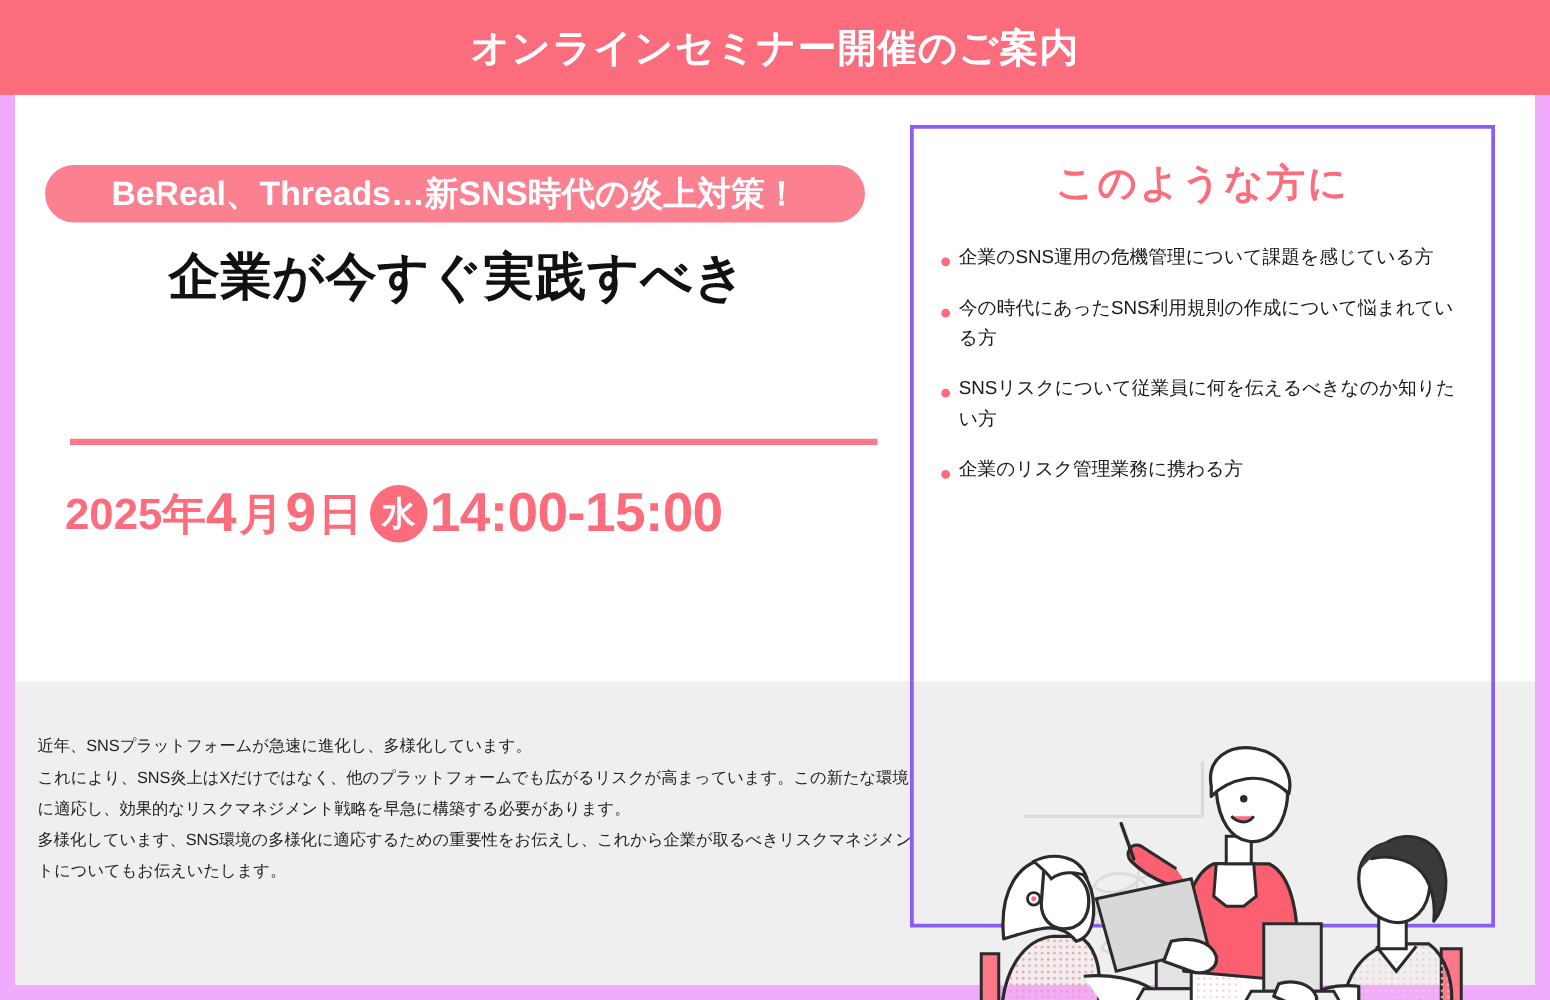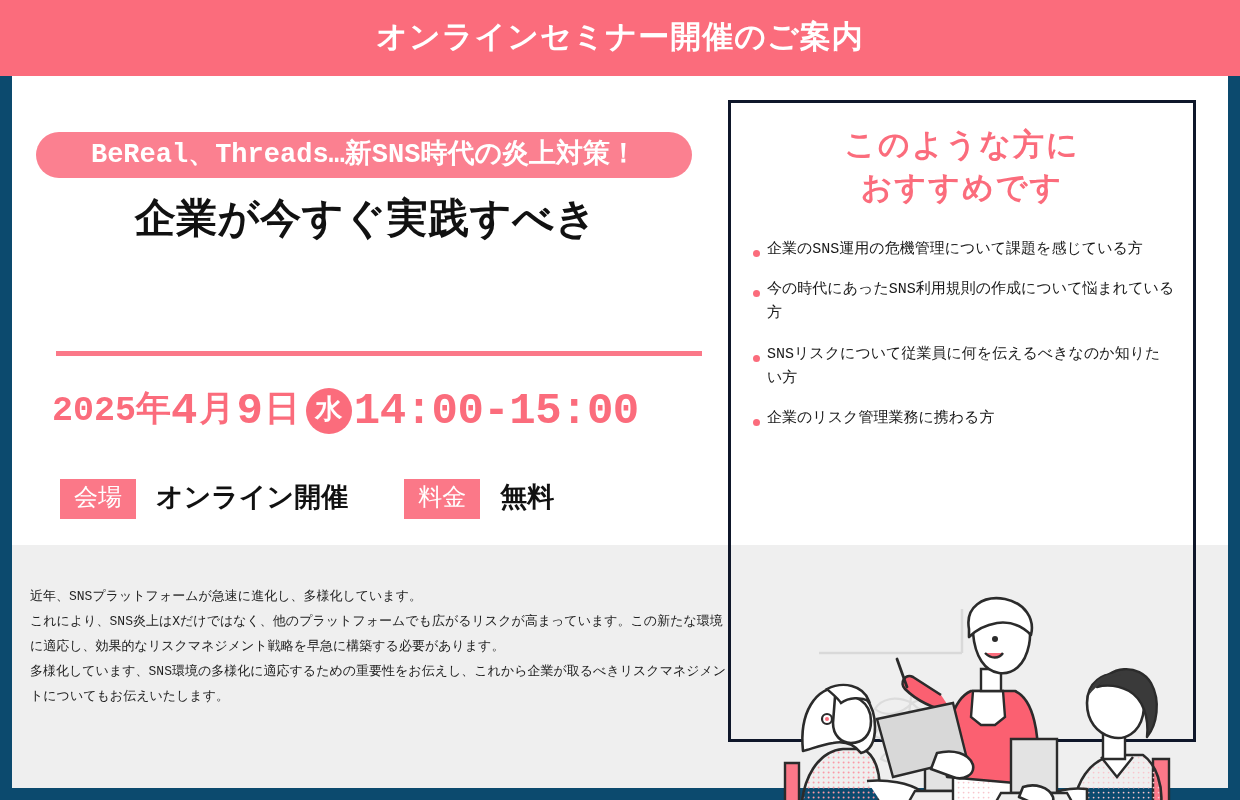--- a/index.html
+++ b/index.html
@@ -12,23 +12,22 @@
     background: #ffffff;
     font-family: "Liberation Sans", "DejaVu Sans", sans-serif;
     overflow: hidden;
   }
 
   
   .poster {
     position: relative;
     width: 1240px;
     height: 800px;
-    background: #0c4a6e;
+    background: #f0abfc;
     box-sizing: border-box;
-    font-family: Liberation Mono, monospace;
   }
 
   
   .header-band {
     position: absolute;
     left: 0; top: 0;
     width: 1240px;
     height: 76px;
     background: #fb6c7c;
     display: flex;
@@ -182,21 +181,21 @@
   }
   .description p { margin: 0; }
 
   
   .right-panel {
     position: absolute;
     left: 716px;
     top: 24px;
     width: 468px;
     height: 642px;
-    border: 3px solid #0f172a;
+    border: 3px solid #8b5cf6;
     background: transparent;
     box-sizing: border-box;
   }
   .panel-heading {
     margin-top: 22px;
     text-align: center;
     color: #fb6c7c;
     font-size: 31px;
     font-weight: bold;
     line-height: 1.4;
@@ -265,40 +264,32 @@
       <div class="datetime">
         <span class="dt-year">2025年</span>
         <span class="dt-num">4</span>
         <span class="dt-unit">月</span>
         <span class="dt-num">9</span>
         <span class="dt-unit">日</span>
         <span class="dow-circle">水</span>
         <span class="dt-time">14:00-15:00</span>
       </div>
 
-      <div class="meta-row">
-        <span class="meta-label">会場</span>
-        <span class="meta-value">オンライン開催</span>
-        <span class="meta-gap"></span>
-        <span class="meta-label">料金</span>
-        <span class="meta-value">無料</span>
-      </div>
 
       <div class="description">
         <p>近年、SNSプラットフォームが急速に進化し、多様化しています。</p>
         <p>これにより、SNS炎上はXだけではなく、他のプラットフォームでも広がるリスクが高まっています。この新たな環境に適応し、効果的なリスクマネジメント戦略を早急に構築する必要があります。</p>
         <p>多様化しています、SNS環境の多様化に適応するための重要性をお伝えし、これから企業が取るべきリスクマネジメントについてもお伝えいたします。</p>
       </div>
 
     </div>
 
     <div class="right-panel">
       <div class="panel-heading">
         <div>このような方に</div>
-        <div>おすすめです</div>
       </div>
       <ul class="panel-list">
         <li>企業のSNS運用の危機管理について課題を感じている方</li>
         <li>今の時代にあったSNS利用規則の作成について悩まれている方</li>
         <li>SNSリスクについて従業員に何を伝えるべきなのか知りたい方</li>
         <li>企業のリスク管理業務に携わる方</li>
       </ul>
     </div>
 
     <div class="illustration">

